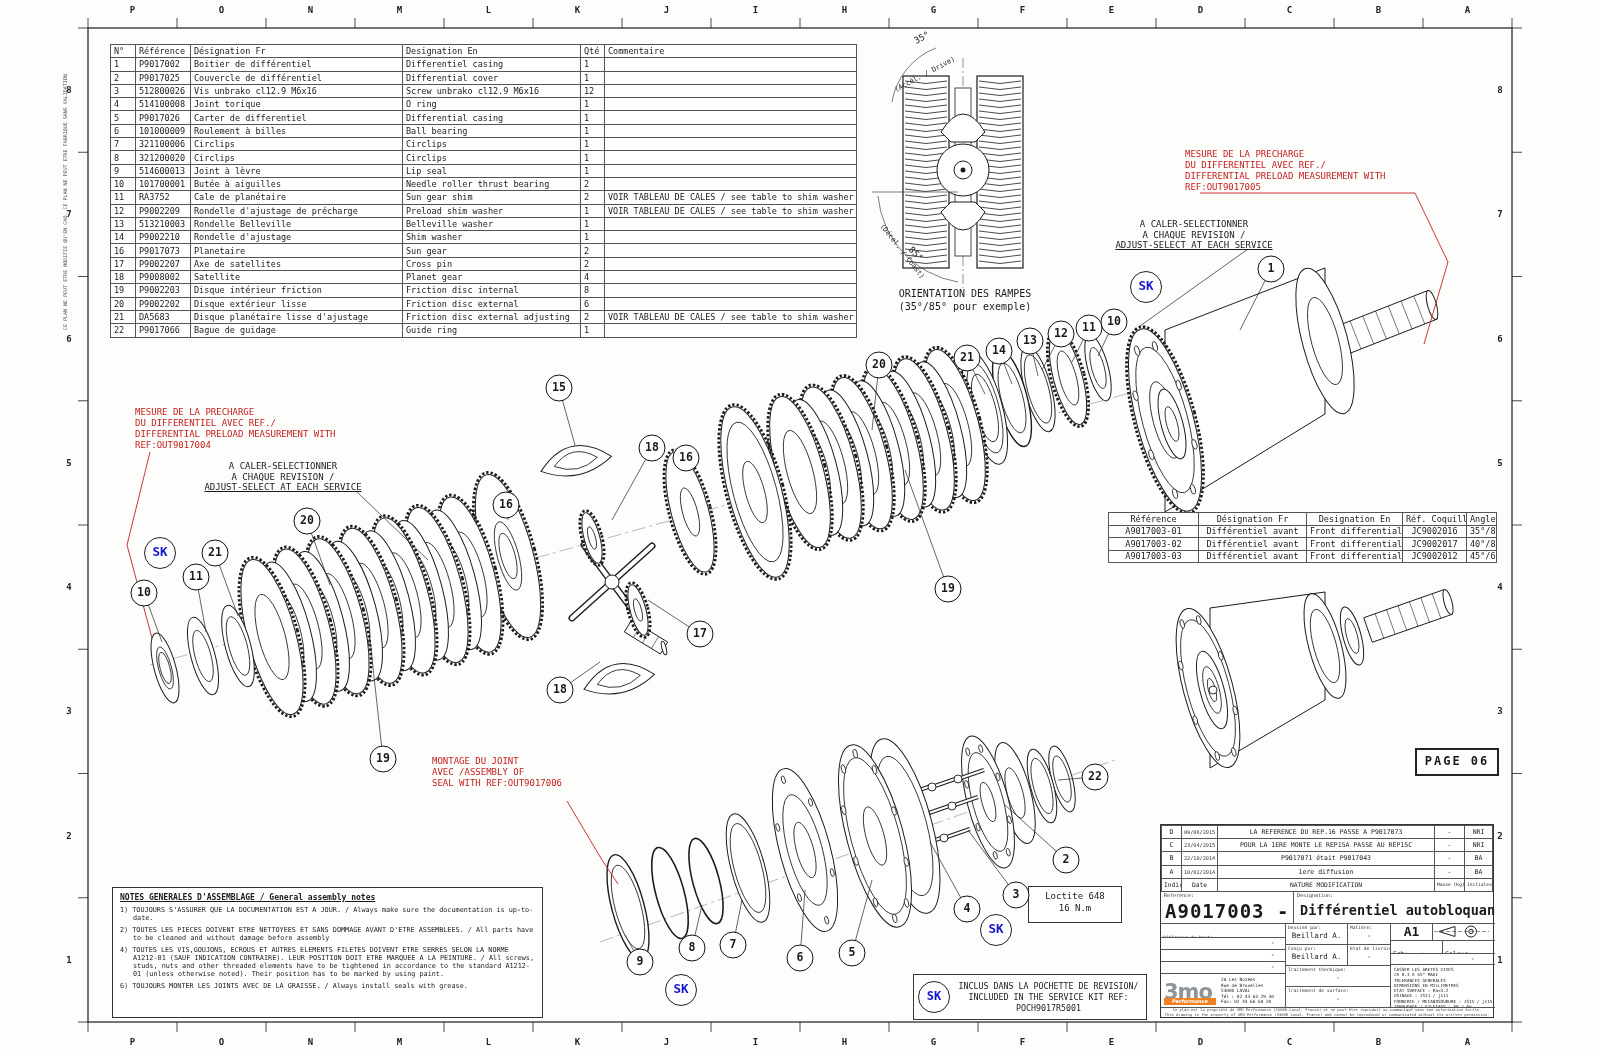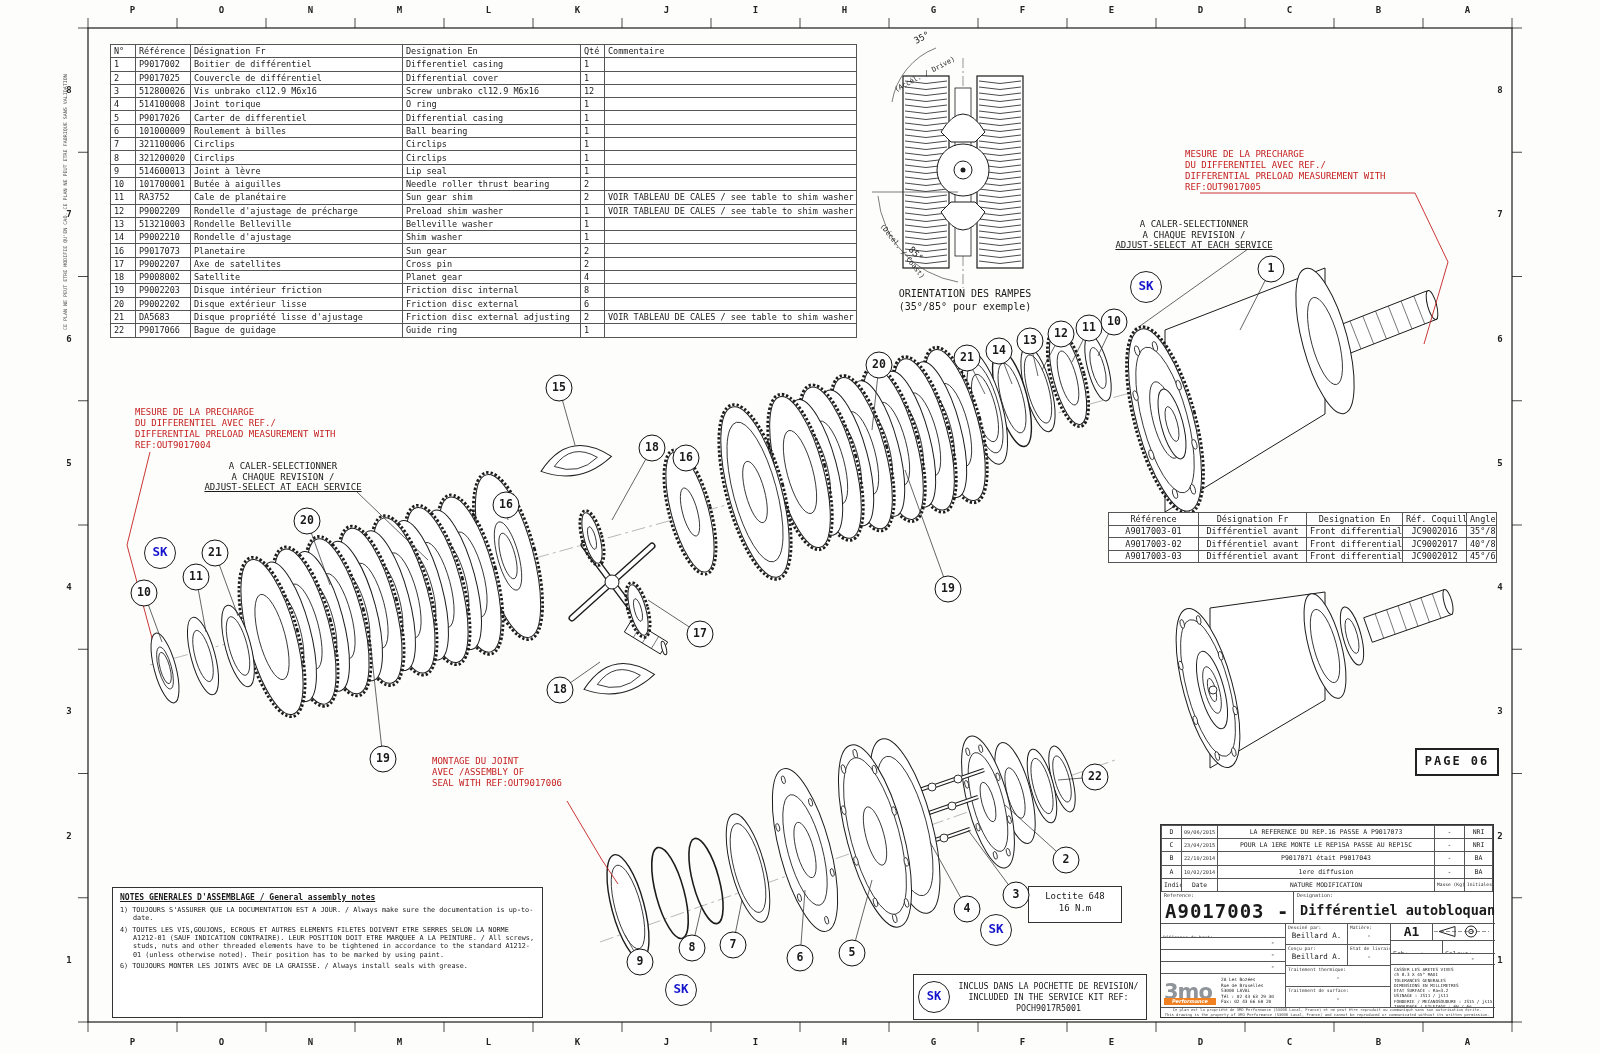--- a/index.html
+++ b/index.html
@@ -767,21 +767,21 @@
           <td>20</td>
           <td>P9002202</td>
           <td>Disque extérieur lisse</td>
           <td>Friction disc external</td>
           <td>6</td>
           <td></td>
         </tr>
         <tr>
           <td>21</td>
           <td>DA5683</td>
-          <td>Disque propriété lisse d'ajustage</td>
+          <td>Disque planétaire lisse d'ajustage</td>
           <td>Friction disc external adjusting</td>
           <td>2</td>
           <td>VOIR TABLEAU DE CALES / see table to shim washer</td>
         </tr>
         <tr>
           <td>22</td>
           <td>P9017066</td>
           <td>Bague de guidage</td>
           <td>Guide ring</td>
           <td>1</td>
@@ -875,20 +875,21 @@
         <div class="ln">INCLUS DANS LA POCHETTE DE REVISION/</div>
         <div class="ln">INCLUDED IN THE SERVICE KIT REF:</div>
         <div class="ln">POCH9017R5001</div>
       </div>
   </div>
 
   <div class="abs box" id="notes">
     <div class="title">NOTES GENERALES D'ASSEMBLAGE / General assembly notes</div>
     <div>
         <div class="ln">1) TOUJOURS S'ASSURER QUE LA DOCUMENTATION EST A JOUR. / Always make sure the documentation is up-to-date.</div>
+        <div class="ln">2) TOUTES LES PIECES DOIVENT ETRE NETTOYEES ET SANS DOMMAGE AVANT D'ETRE ASSEMBLEES. / All parts have to be cleaned and without damage before assembly</div>
         <div class="ln">4) TOUTES LES VIS,GOUJONS, ECROUS ET AUTRES ELEMENTS FILETES DOIVENT ETRE SERRES SELON LA NORME A1212-01 (SAUF INDICATION CONTRAIRE). LEUR POSITION DOIT ETRE MARQUEE A LA PEINTURE. / All screws, studs, nuts and other threaded elements have to be tightened in accordance to the standard A1212-01 (unless otherwise noted). Their position has to be marked by using paint.</div>
         <div class="ln">6) TOUJOURS MONTER LES JOINTS AVEC DE LA GRAISSE. / Always install seals with grease.</div>
       </div>
   </div>
 
   <div class="abs" id="tblock">
     <table id="rev">
       <colgroup>
           <col style="width:20px">
           <col style="width:36px">

